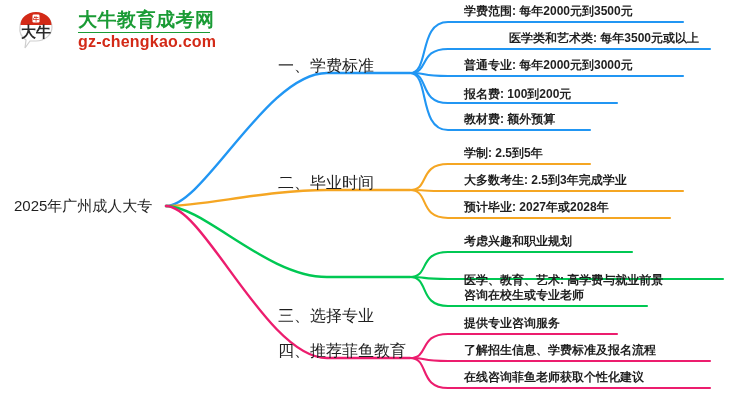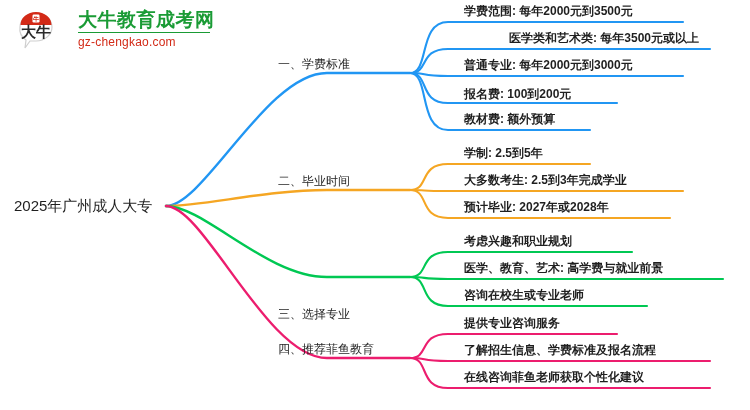--- a/index.html
+++ b/index.html
@@ -51,41 +51,41 @@
     line-height: 22px;
     white-space: nowrap;
   }
   .logo-rule {
     width: 132px;
     height: 1px;
     background: #1a9b35;
     margin: 1px 0 2px 0;
   }
   .logo-en {
-    font-size: 12px;
-    font-weight: normal;
+    font-size: 16px;
+    font-weight: bold;
     color: #d32a17;
     letter-spacing: 0.2px;
     line-height: 14px;
     white-space: nowrap;
   }
   
   .node-text {
     position: absolute;
     white-space: nowrap;
     color: #1f1f1f;
     line-height: 1;
   }
   #root-label {
     font-size: 15px;
     left: 14px;
     top: 198px;
   }
   .branch-label {
-    font-size: 12px;
+    font-size: 16px;
   }
   .leaf-label {
     font-size: 12px;
     font-weight: bold;
   }
   svg#links {
     position: absolute;
     left: 0;
     top: 0;
     width: 750px;
@@ -142,21 +142,21 @@
       <div class="node-text leaf-label" style="left: 464px; top: 32px; padding-left: 45px;">医学类和艺术类: 每年3500元或以上</div>
       <div class="node-text leaf-label" style="left: 464px; top: 59px;">普通专业: 每年2000元到3000元</div>
       <div class="node-text leaf-label" style="left: 464px; top: 88px;">报名费: 100到200元</div>
       <div class="node-text leaf-label" style="left: 464px; top: 113px;">教材费: 额外预算</div>
       <div class="node-text branch-label" style="left: 278px; top: 175px;">二、毕业时间</div>
       <div class="node-text leaf-label" style="left: 464px; top: 147px;">学制: 2.5到5年</div>
       <div class="node-text leaf-label" style="left: 464px; top: 174px;">大多数考生: 2.5到3年完成学业</div>
       <div class="node-text leaf-label" style="left: 464px; top: 201px;">预计毕业: 2027年或2028年</div>
       <div class="node-text branch-label" style="left: 278px; top: 262px; margin-top: 46px;">三、选择专业</div>
       <div class="node-text leaf-label" style="left: 464px; top: 235px;">考虑兴趣和职业规划</div>
-      <div class="node-text leaf-label" style="left: 464px; top: 262px;">医学、教育、艺术: 高学费与就业前景</div>
+      <div class="node-text leaf-label" style="left: 464px; top: 274px;">医学、教育、艺术: 高学费与就业前景</div>
       <div class="node-text leaf-label" style="left: 464px; top: 289px;">咨询在校生或专业老师</div>
       <div class="node-text branch-label" style="left: 278px; top: 343px;">四、推荐菲鱼教育</div>
       <div class="node-text leaf-label" style="left: 464px; top: 317px;">提供专业咨询服务</div>
       <div class="node-text leaf-label" style="left: 464px; top: 344px;">了解招生信息、学费标准及报名流程</div>
       <div class="node-text leaf-label" style="left: 464px; top: 371px;">在线咨询菲鱼老师获取个性化建议</div>
     </div>
 
 </div>
 
 </body></html>

